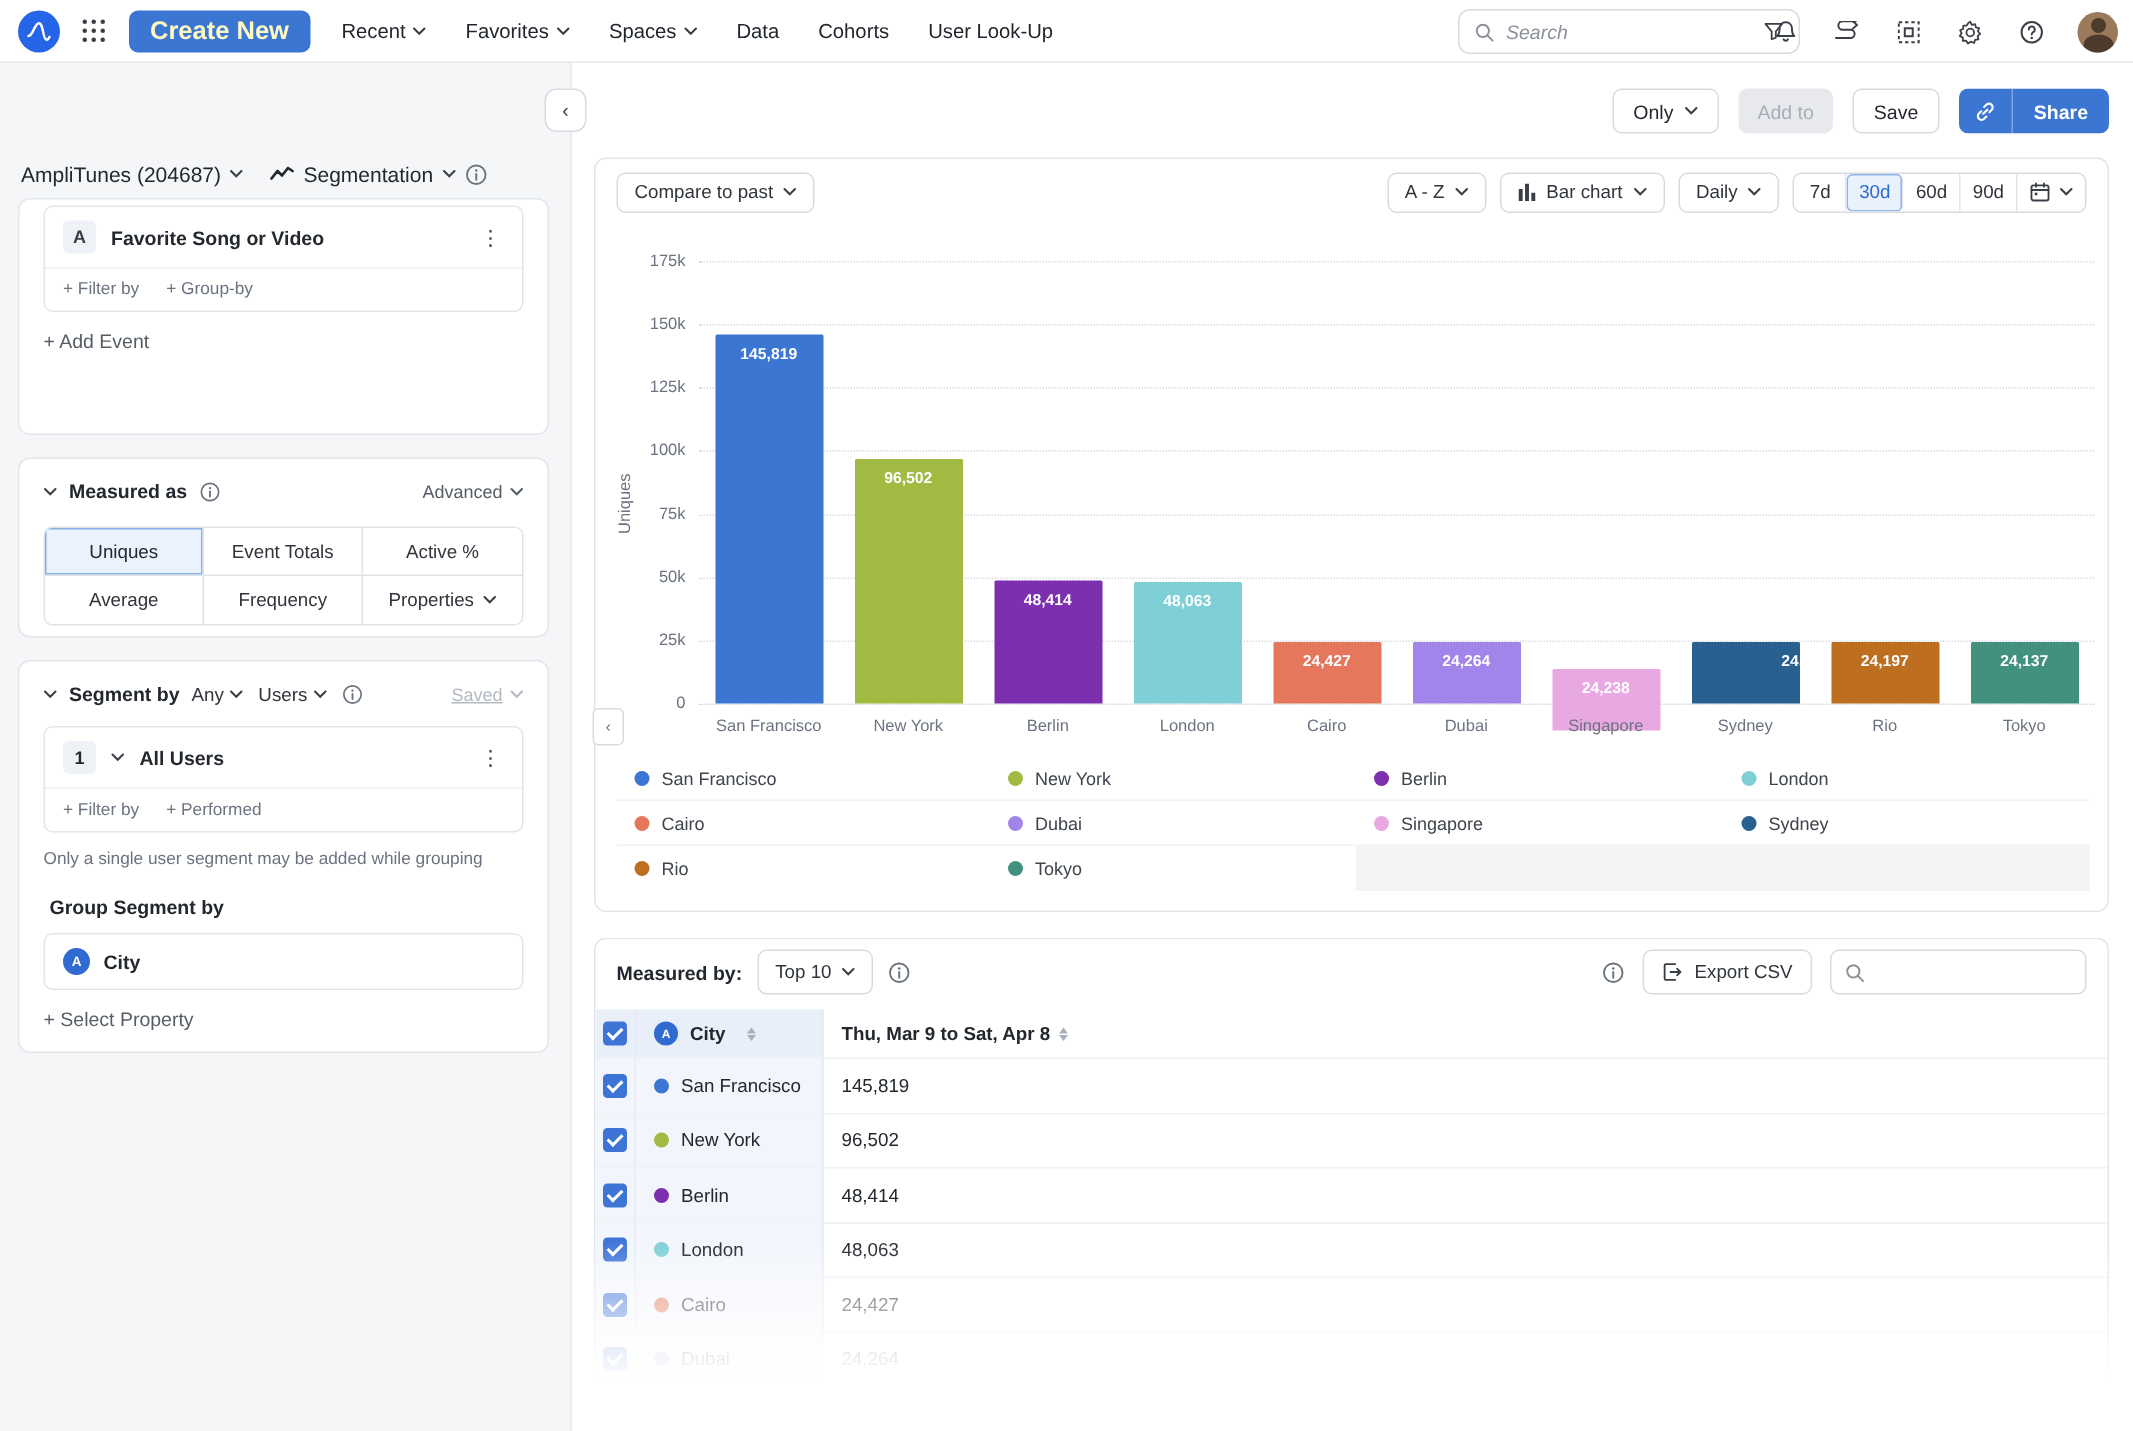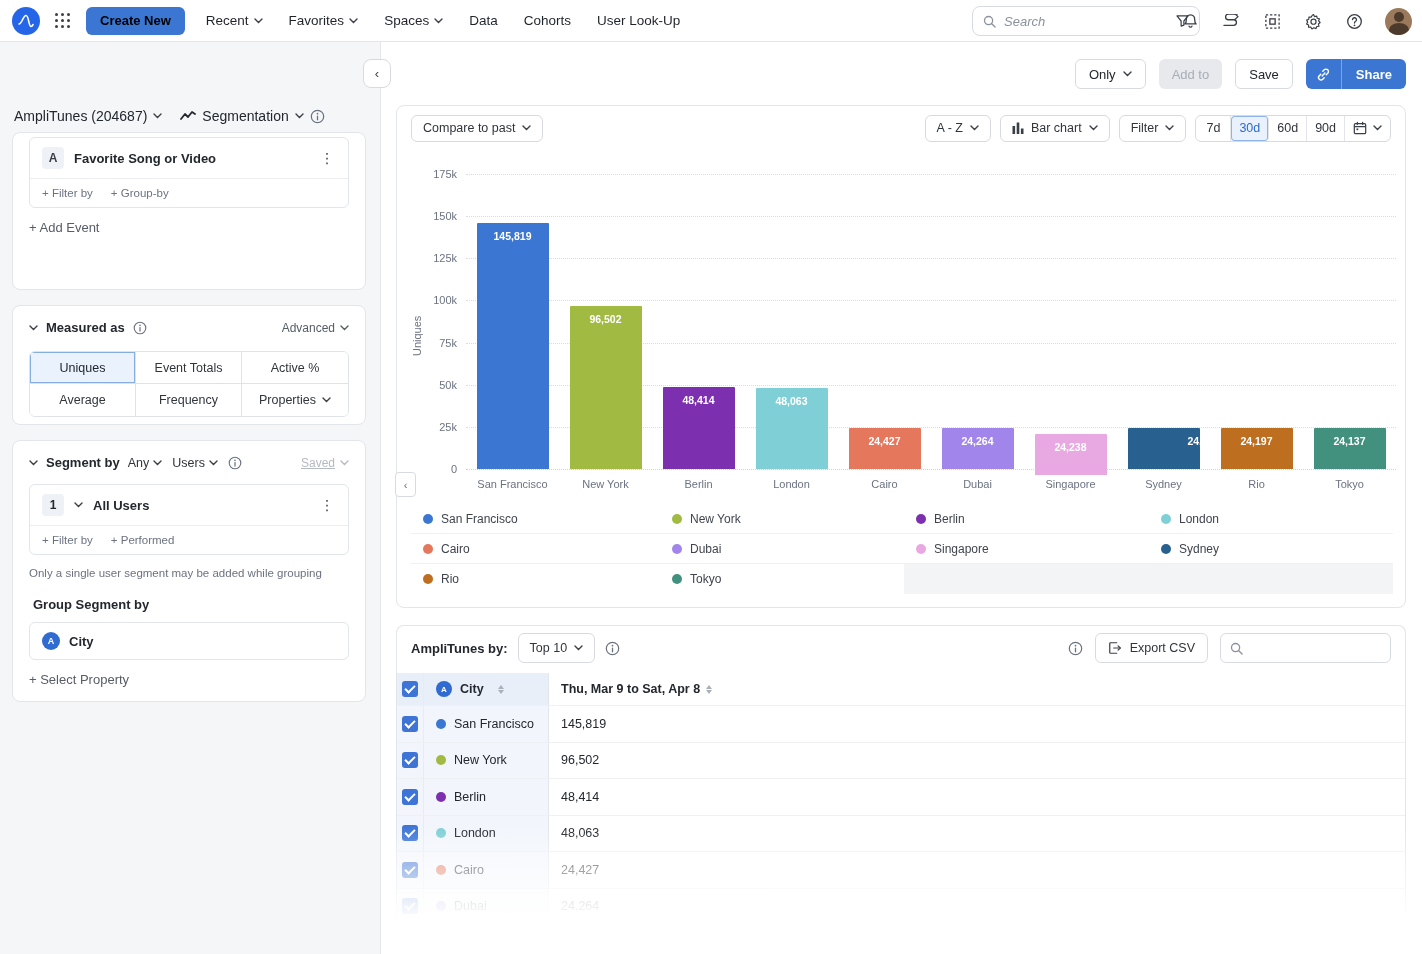--- a/index.html
+++ b/index.html
@@ -5,21 +5,21 @@
   * { margin:0; padding:0; box-sizing:border-box; }
   html,body { width:1422px; height:954px; }
   body { font-family:"Liberation Sans", sans-serif; background:#fff; color:#23272e; overflow:hidden; position:relative; }
   .page { position:relative; width:1422px; height:954px; background:#fff; }
 
   
   .topnav { position:absolute; left:0; top:0; width:1422px; height:42px; background:#fff; border-bottom:1px solid #e4e6ea; display:flex; align-items:center; padding:0 12px; z-index:40; }
   .logo { width:28px; height:28px; border-radius:50%; background:#2566e8; color:#fff; display:flex; align-items:center; justify-content:center; flex:0 0 auto; }
   .grid-icon { margin-left:14px; width:18px; height:18px; display:grid; grid-template-columns:repeat(3,4px); grid-template-rows:repeat(3,4px); gap:2px; align-content:center; justify-content:center; cursor:pointer; }
   .grid-icon i { background:#3a3f47; border-radius:50%; width:3px; height:3px; display:block; }
-  .btn-primary { background:#3a76d2; color:#000000; border:none; border-radius:6px; font-size:13px; font-weight:bold; padding:0 14px; height:28px; cursor:pointer; font-family:inherit; }
+  .btn-primary { background:#3a76d2; color:#fef9c3; border:none; border-radius:6px; font-size:17px; font-weight:bold; padding:0 14px; height:28px; cursor:pointer; font-family:inherit; }
   .create-new { margin-left:14px; }
   .nav-menu { display:flex; align-items:center; margin-left:8px; }
   .nav-item { display:flex; align-items:center; gap:5px; font-size:13.5px; color:#1f242b; padding:0 13px; height:42px; cursor:pointer; }
   .chev { width:9px; height:6px; display:inline-block; }
   .chev svg { display:block; }
   .search-wrap { position:absolute; left:972px; top:6px; width:228px; height:30px; border:1px solid #d7dbe1; border-radius:8px; background:#fff; display:flex; align-items:center; padding:0 10px; gap:8px; }
   .search-wrap input { border:none; outline:none; flex:1; font-size:13px; font-style:italic; color:#5a6068; font-family:inherit; background:transparent; min-width:0; }
   .search-wrap input::placeholder { color:#8b919b; font-style:italic; }
   .nav-icons { position:absolute; right:10px; top:0; height:42px; display:flex; align-items:center; gap:21px; }
   .nav-icon { width:20px; height:20px; display:flex; align-items:center; justify-content:center; cursor:pointer; color:#3a3f47; }
@@ -443,21 +443,21 @@
               <rect x="8.9" y="6.5" width="2.6" height="5.5" fill="#3a3f47"></rect>
             </svg>
           <span>Bar chart</span>
           <span class="chev">
               <svg width="9" height="6" viewBox="0 0 9 6">
                 <path d="M1 1 L4.5 4.5 L8 1" stroke="#3a3f47" stroke-width="1.4" fill="none" stroke-linecap="round"></path>
               </svg>
             </span>
         </button>
         <button class="tool-btn">
-          <span>Filter</span>
+          <span>Daily</span>
           <span class="chev">
               <svg width="9" height="6" viewBox="0 0 9 6">
                 <path d="M1 1 L4.5 4.5 L8 1" stroke="#3a3f47" stroke-width="1.4" fill="none" stroke-linecap="round"></path>
               </svg>
             </span>
         </button>
         <div class="range-group" id="range-group">
             <div class="range-seg">7d</div>
             <div class="range-seg selected">30d</div>
             <div class="range-seg">60d</div>
@@ -513,21 +513,21 @@
         </div>
         <div class="xlabel" style="left: 394.5px; top: 372px;">London</div>
         <div class="bar" style="left: 451.5px; top: 321.823px; height: 41.1769px; background: rgb(228, 119, 92);">
           <div class="bar-value">24,427</div>
         </div>
         <div class="xlabel" style="left: 487.5px; top: 372px;">Cairo</div>
         <div class="bar" style="left: 544.5px; top: 322.098px; height: 40.9022px; background: rgb(161, 133, 234);">
           <div class="bar-value">24,264</div>
         </div>
         <div class="xlabel" style="left: 580.5px; top: 372px;">Dubai</div>
-        <div class="bar" style="left: 637.5px; top: 328px; height: 40.8583px; background: rgb(232, 169, 227);">
+        <div class="bar" style="left: 637.5px; top: 340px; height: 40.8583px; background: rgb(232, 169, 227);">
           <div class="bar-value">24,238</div>
         </div>
         <div class="xlabel" style="left: 673.5px; top: 372px;">Singapore</div>
         <div class="bar" style="left: 730.5px; top: 322.159px; height: 40.8415px; background: rgb(40, 96, 143); padding-left: 40px;">
           <div class="bar-value">24,228</div>
         </div>
         <div class="xlabel" style="left: 766.5px; top: 372px;">Sydney</div>
         <div class="bar" style="left: 823.5px; top: 322.211px; height: 40.7892px; background: rgb(189, 110, 30);">
           <div class="bar-value">24,197</div>
         </div>
@@ -586,21 +586,21 @@
           <div class="legend-empty"></div>
           <div class="legend-empty"></div>
         </div>
       </div>
   </div>
 
   <div class="chart-pager">‹</div>
 
   <div class="break-card">
     <div class="break-toolbar">
-      <span class="break-label">AmpliTunes by:</span>
+      <span class="break-label">Measured by:</span>
       <button class="tool-btn" style="height:30px;">
         <span>Top 10</span>
         <span class="chev">
             <svg width="9" height="6" viewBox="0 0 9 6">
               <path d="M1 1 L4.5 4.5 L8 1" stroke="#3a3f47" stroke-width="1.4" fill="none" stroke-linecap="round"></path>
             </svg>
           </span>
       </button>
       <span class="info-icon">
           <svg width="15" height="15" viewBox="0 0 16 16">

